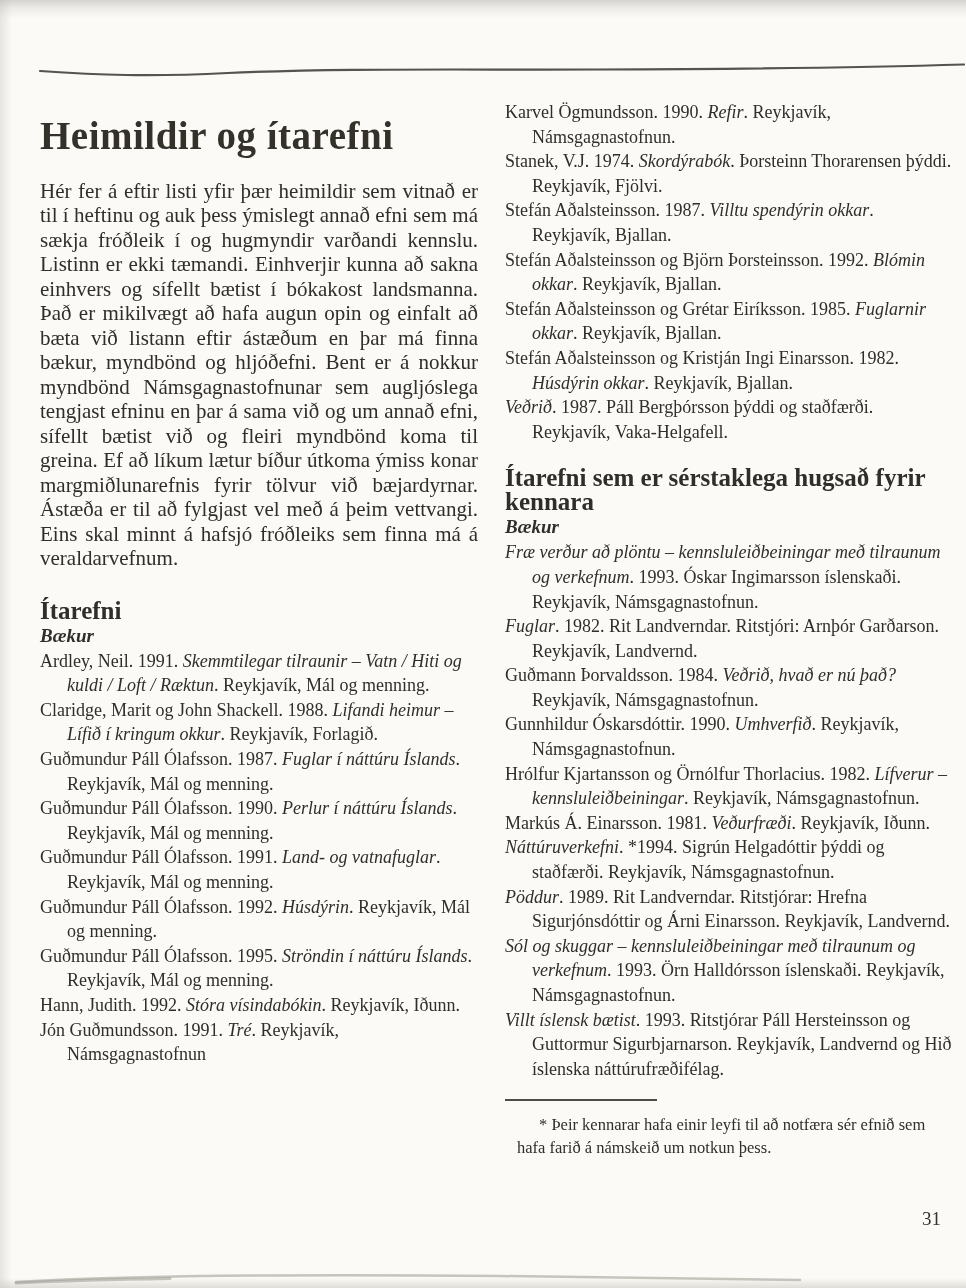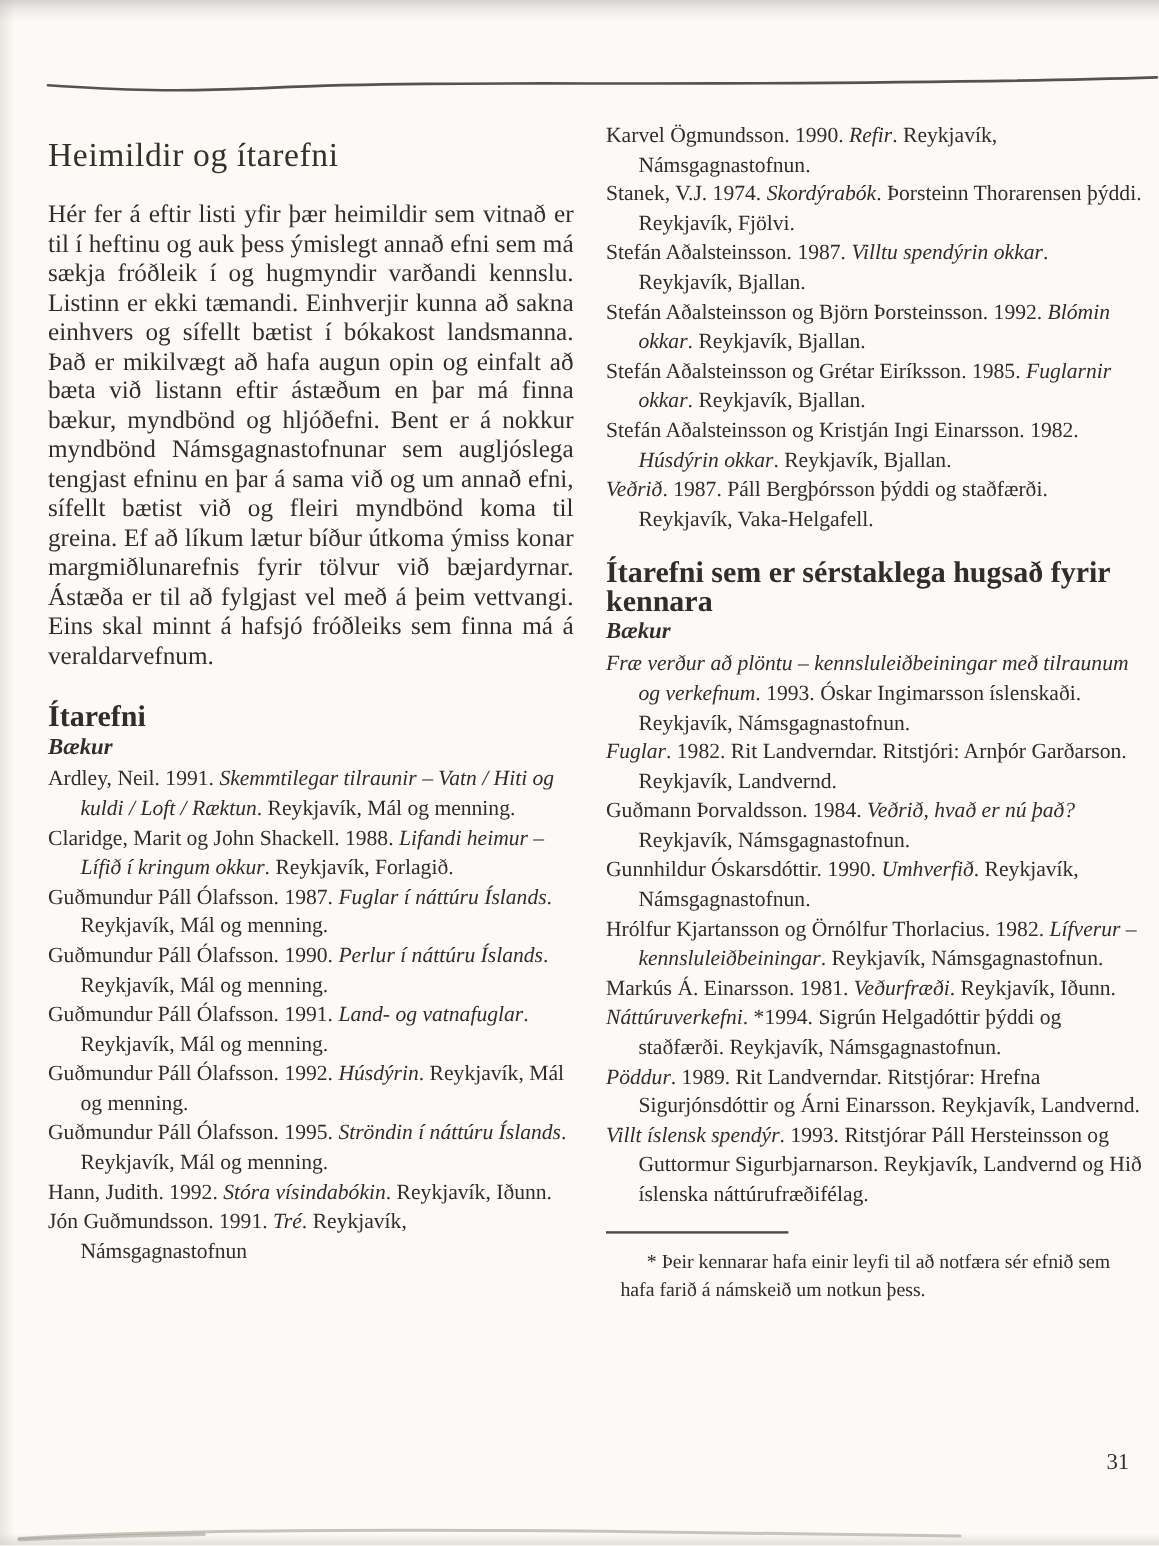--- a/index.html
+++ b/index.html
@@ -30,22 +30,22 @@
     background: linear-gradient(to top, rgba(200,198,190,0.55), rgba(200,198,190,0));
   }
   .top-rule { position: absolute; left: 38px; top: 58px; }
   .bottom-curve { position: absolute; left: 0; top: 1264px; }
 
   .col { position: absolute; }
   .col-left  { left: 40px;  top: 98px;  width: 438px; }
   .col-right { left: 505px; top: 100px; width: 447px; }
 
   .title {
-    font-size: 28px;
-    font-weight: 400;
+    font-size: 39px;
+    font-weight: 700;
     line-height: 1.12;
     letter-spacing: 0.5px;
     margin: 16px 0 0 0;
     color: #333129;
   }
   .intro {
     margin: 21px 0 0 0;
     font-size: 21px;
     line-height: 24.5px;
     text-align: justify;
@@ -141,21 +141,22 @@
     <h3 class="sub-heading">Bækur</h3>
     <div class="entries">
         <p class="entry"><i>Fræ verður að plöntu – kennsluleiðbeiningar með tilraunum og verkefnum</i><span>. 1993. Óskar Ingimarsson íslenskaði. Reykjavík, Námsgagnastofnun.</span></p>
         <p class="entry"><i>Fuglar</i><span>. 1982. Rit Landverndar. Ritstjóri: Arnþór Garðarson. Reykjavík, Landvernd.</span></p>
         <p class="entry"><span>Guðmann Þorvaldsson. 1984. </span><i>Veðrið, hvað er nú það?</i><span> Reykjavík, Námsgagnastofnun.</span></p>
         <p class="entry"><span>Gunnhildur Óskarsdóttir. 1990. </span><i>Umhverfið</i><span>. Reykjavík, Námsgagnastofnun.</span></p>
         <p class="entry"><span>Hrólfur Kjartansson og Örnólfur Thorlacius. 1982. </span><i>Lífverur – kennsluleiðbeiningar</i><span>. Reykjavík, Námsgagnastofnun.</span></p>
         <p class="entry"><span>Markús Á. Einarsson. 1981. </span><i>Veðurfræði</i><span>. Reykjavík, Iðunn.</span></p>
         <p class="entry"><i>Náttúruverkefni</i><span>. *1994. Sigrún Helgadóttir þýddi og staðfærði. Reykjavík, Námsgagnastofnun.</span></p>
         <p class="entry"><i>Pöddur</i><span>. 1989. Rit Landverndar. Ritstjórar: Hrefna Sigurjónsdóttir og Árni Einarsson. Reykjavík, Landvernd.</span></p>
-        <p class="entry"><i>Villt íslensk spendýr</i><span>. 1993. Ritstjórar Páll Hersteinsson og Guttormur Sigurbjarnarson. Reykjavík, Landvernd og Hið íslenska náttúrufræðifélag.</span></p>
+        <p class="entry"><i>Sól og skuggar – kennsluleiðbeiningar með tilraunum og verkefnum</i><span>. 1993. Örn Halldórsson íslenskaði. Reykjavík, Námsgagnastofnun.</span></p>
+        <p class="entry"><i>Villt íslensk bætist</i><span>. 1993. Ritstjórar Páll Hersteinsson og Guttormur Sigurbjarnarson. Reykjavík, Landvernd og Hið íslenska náttúrufræðifélag.</span></p>
       </div>
 
     <div class="footnote">
       <div class="footnote-rule"></div>
       <p class="footnote-text"><span>*</span> <span>Þeir kennarar hafa einir leyfi til að notfæra sér efnið sem hafa farið á námskeið um notkun þess.</span></p>
     </div>
   </div>
 
   <div class="page-number">31</div>
 

